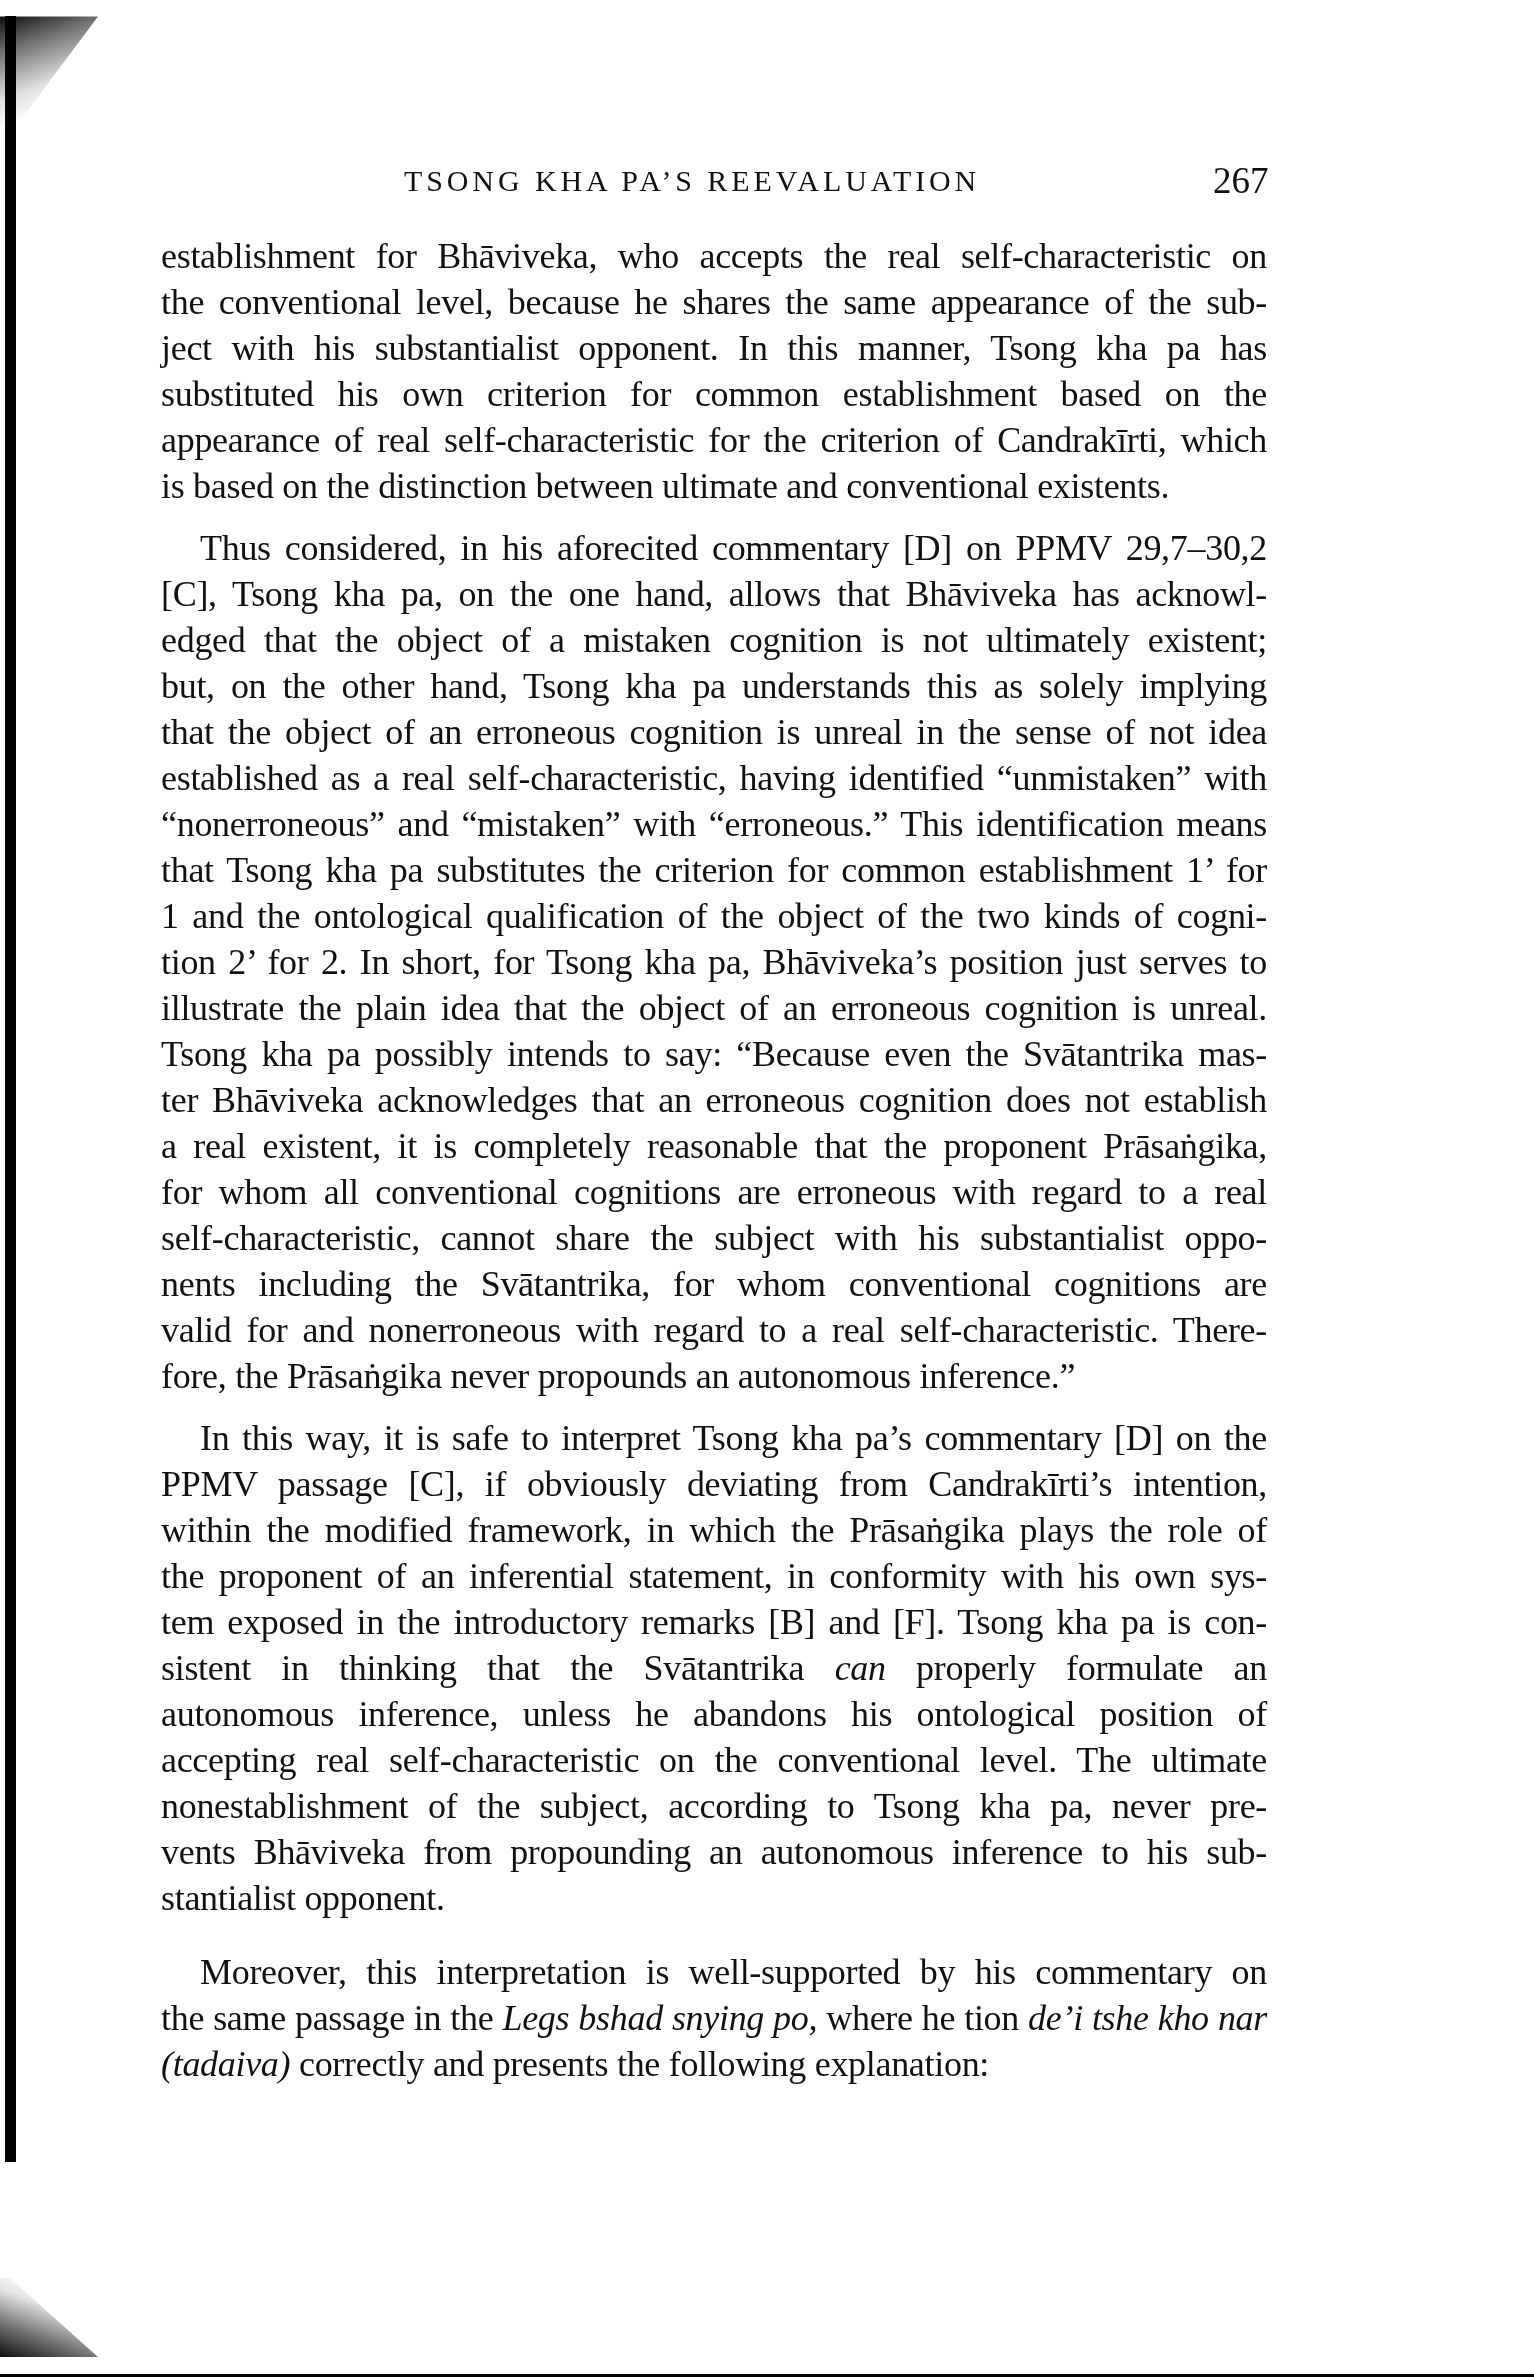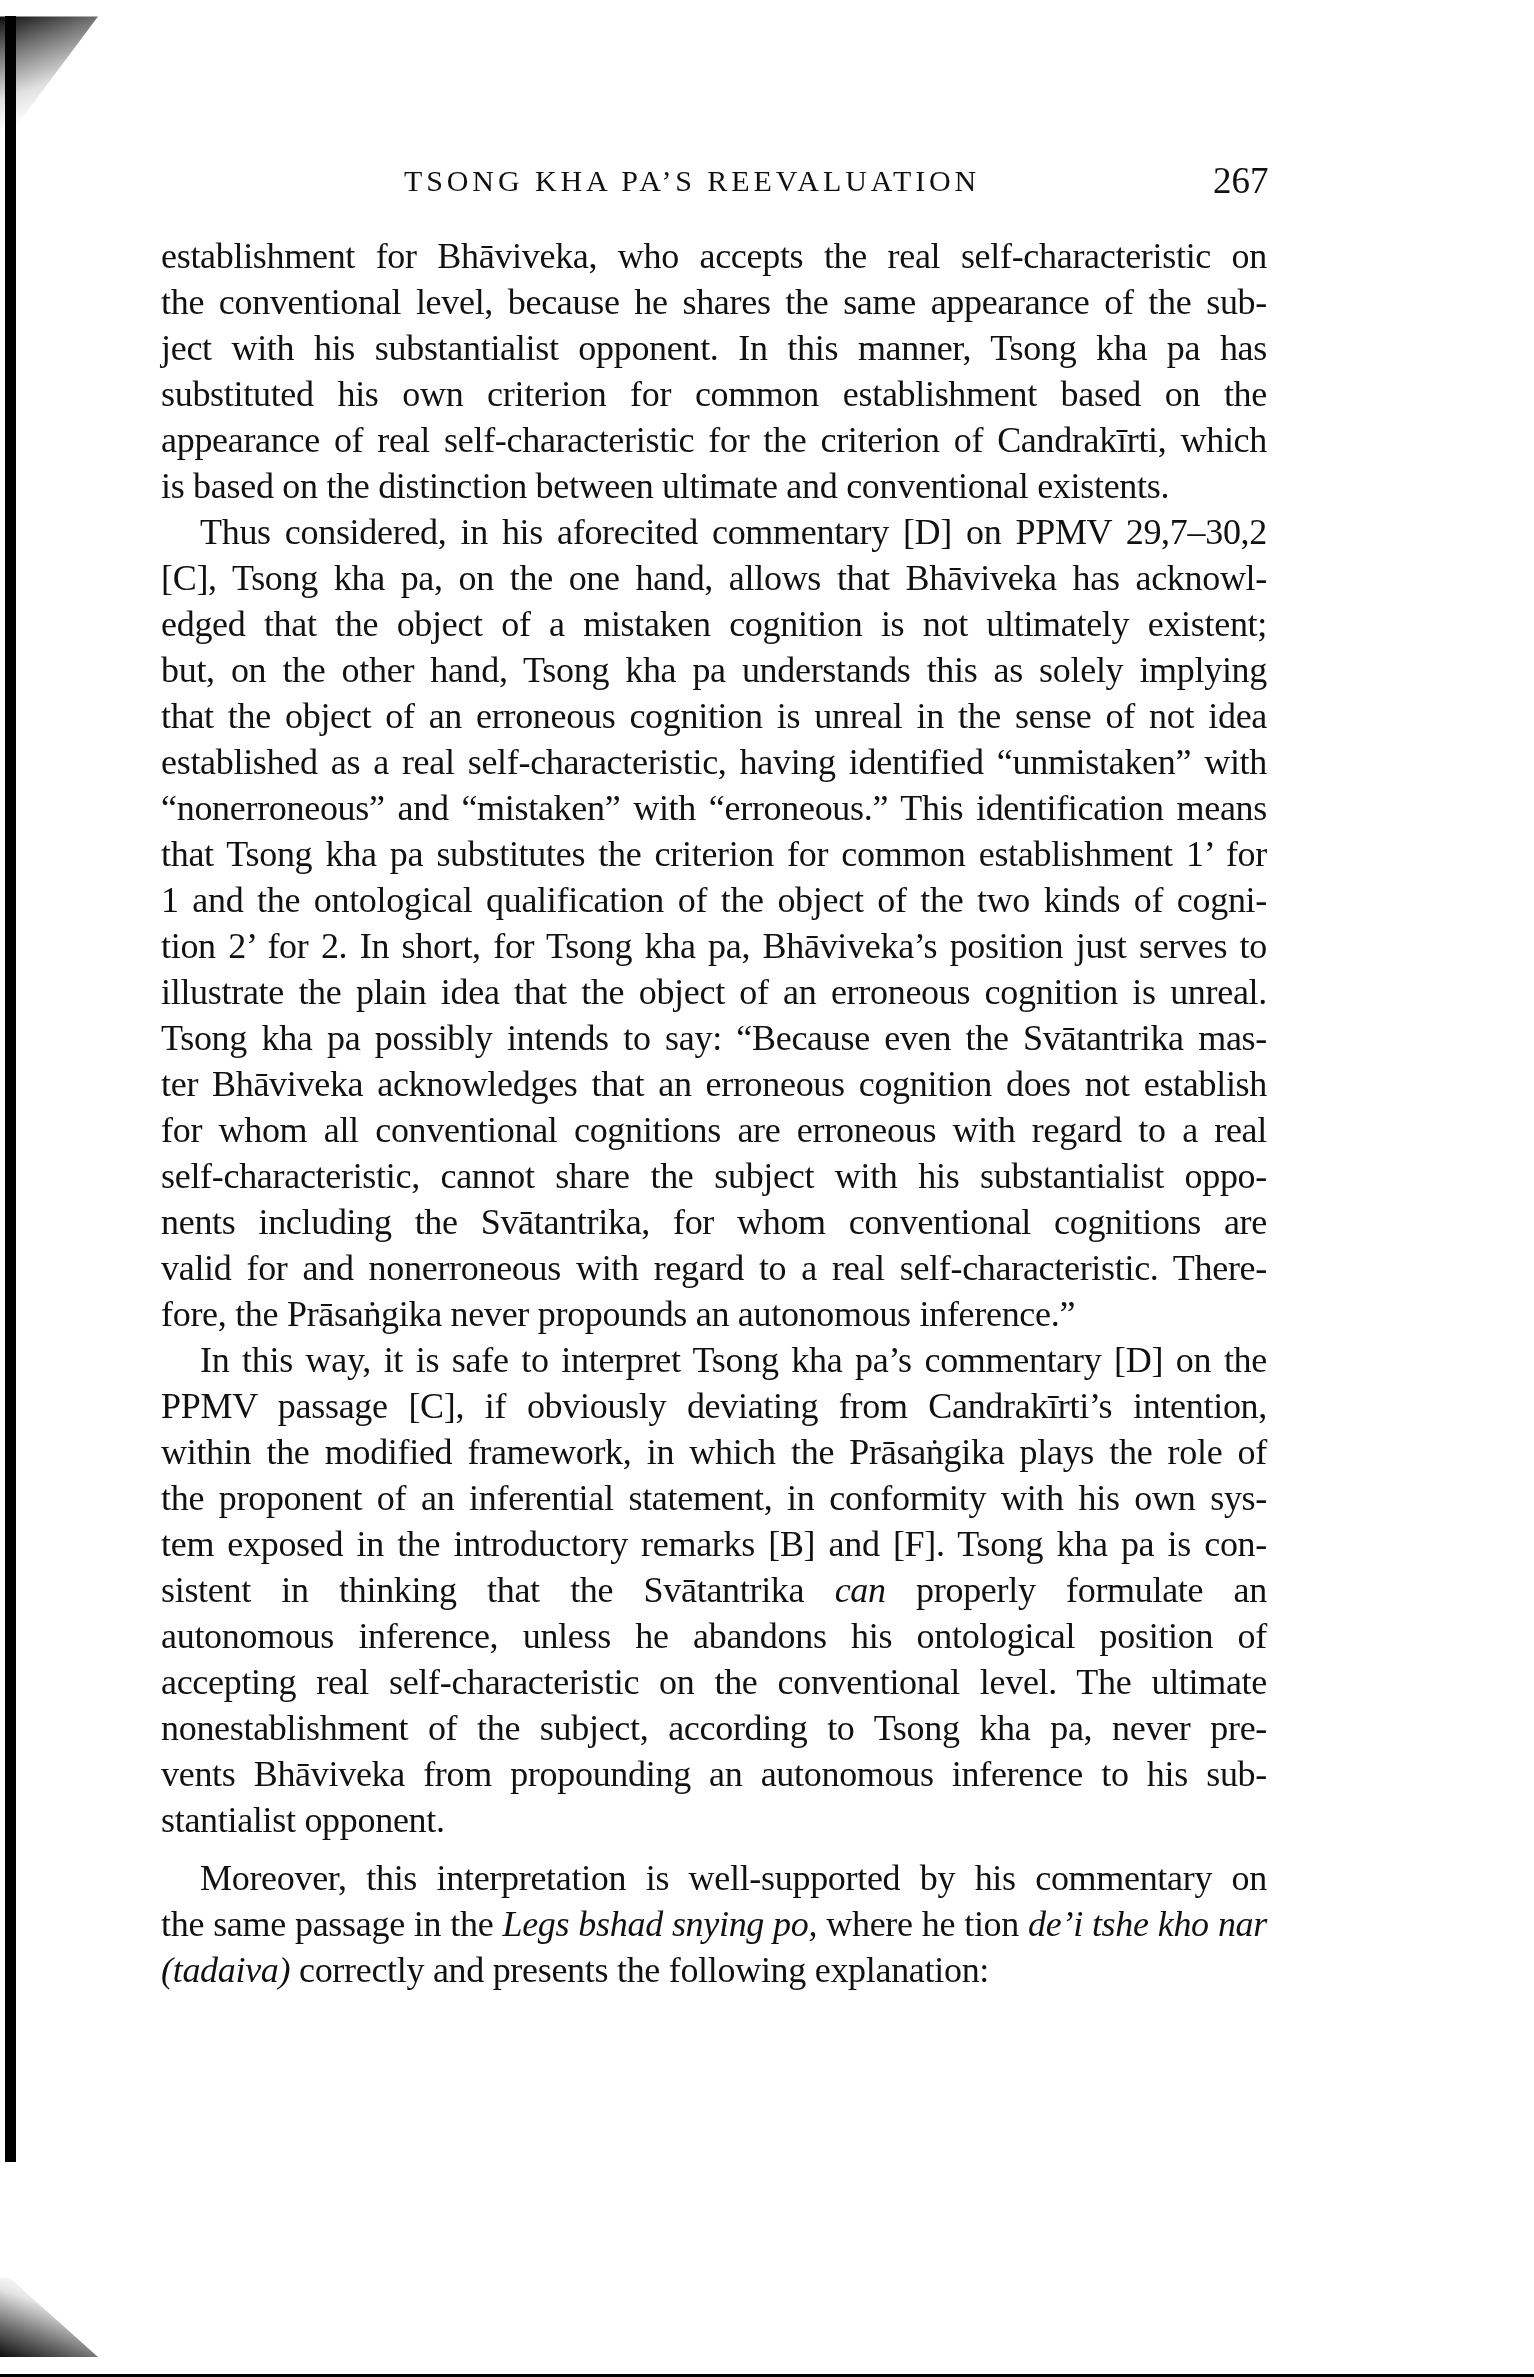--- a/index.html
+++ b/index.html
@@ -81,20 +81,21 @@
     white-space: nowrap;
     text-align: justify;
     text-align-last: justify;
     letter-spacing: -0.3px;
   }
   .line.last {
     text-align-last: left;
   }
   .line.indent {
     padding-left: 39px;
+    margin-top: 16px;
   }
   .para-gap { height: 11.8px; }
   em { font-style: italic; }
 </style>
 </head>
 <body>
 
 <div class="binding-top"></div>
 <div class="binding"></div>
 <div class="binding-bottom"></div>
@@ -121,20 +122,21 @@
     <span class="line">but, on the other hand, Tsong kha pa understands this as solely implying</span>
     <span class="line">that the object of an erroneous cognition is unreal in the sense of not idea</span>
     <span class="line">established as a real self-characteristic, having identified “unmistaken” with</span>
     <span class="line">“nonerroneous” and “mistaken” with “erroneous.” This identification means</span>
     <span class="line">that Tsong kha pa substitutes the criterion for common establishment 1’ for</span>
     <span class="line">1 and the ontological qualification of the object of the two kinds of cogni-</span>
     <span class="line">tion 2’ for 2. In short, for Tsong kha pa, Bhāviveka’s position just serves to</span>
     <span class="line">illustrate the plain idea that the object of an erroneous cognition is unreal.</span>
     <span class="line">Tsong kha pa possibly intends to say: “Because even the Svātantrika mas-</span>
     <span class="line">ter Bhāviveka acknowledges that an erroneous cognition does not establish</span>
+    <span class="line">a real existent, it is completely reasonable that the proponent Prāsaṅgika,</span>
     <span class="line">for whom all conventional cognitions are erroneous with regard to a real</span>
     <span class="line">self-characteristic, cannot share the subject with his substantialist oppo-</span>
     <span class="line">nents including the Svātantrika, for whom conventional cognitions are</span>
     <span class="line">valid for and nonerroneous with regard to a real self-characteristic. There-</span>
     <span class="line last">fore, the Prāsaṅgika never propounds an autonomous inference.”</span>
   </div>
 
   <div>
     <span class="line indent">In this way, it is safe to interpret Tsong kha pa’s commentary [D] on the</span>
     <span class="line">PPMV passage [C], if obviously deviating from Candrakīrti’s intention,</span>

